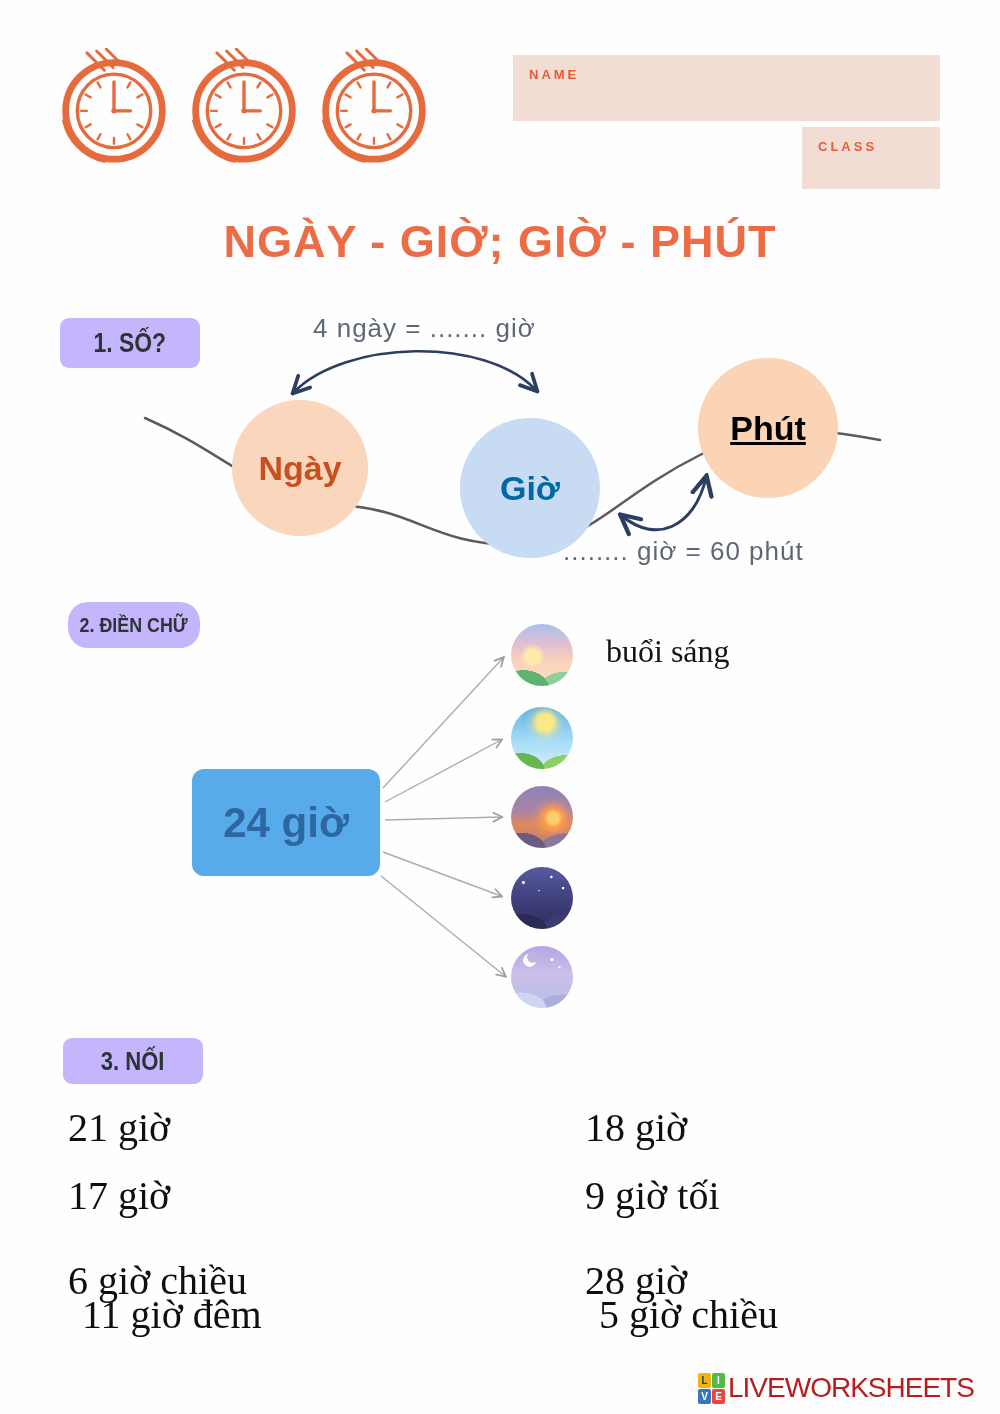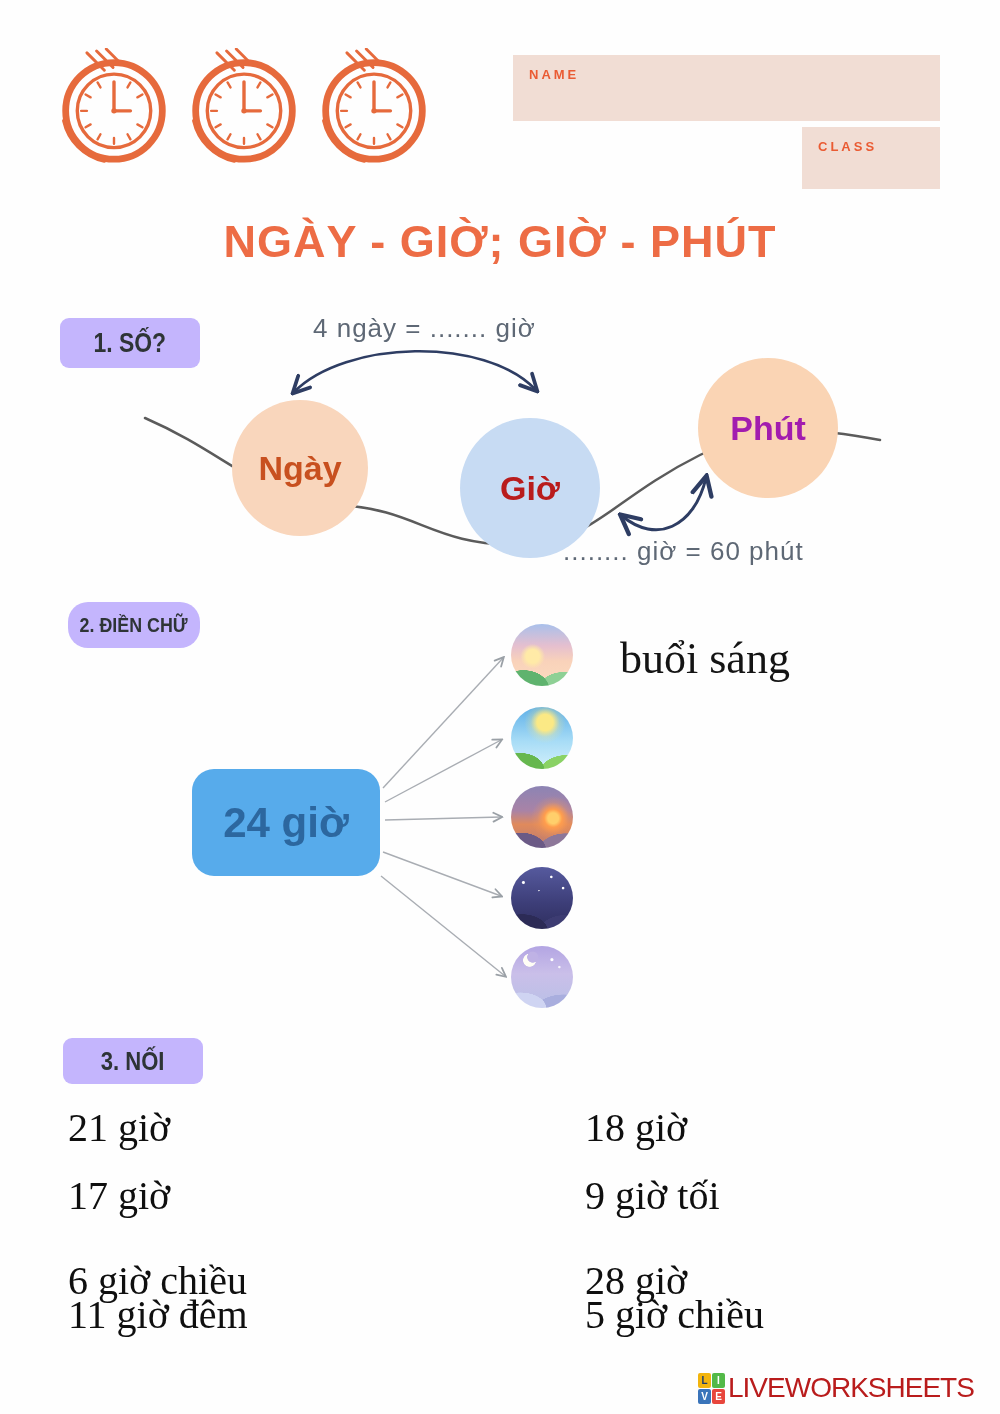--- a/index.html
+++ b/index.html
@@ -39,26 +39,26 @@
     position:absolute; color:#5e6875; font-size:26px; letter-spacing:1px; white-space:nowrap;
   }
   .eq-top    { left:313px; top:313px; }
   .eq-bottom { left:563px; top:536px; }
   .node {
     position:absolute; border-radius:50%;
     display:flex; align-items:center; justify-content:center;
     font-weight:bold; font-size:34px;
   }
   .node-day    { left:232px; top:400px; width:136px; height:136px; background:#f9d6bc; color:#c8501f; }
-  .node-hour   { left:460px; top:418px; width:140px; height:140px; background:#c7dbf3; color:#b91c1c; }
-  .node-minute { left:698px; top:358px; width:140px; height:140px; background:#fad4b4; color:#a21caf; }
+  .node-hour   { left:460px; top:418px; width:140px; height:140px; background:#c7dbf3; color:#0369a1; }
+  .node-minute { left:698px; top:358px; width:140px; height:140px; background:#fad4b4; color:#000000;text-decoration:underline; }
   
   .box24 {
     position:absolute; left:192px; top:769px; width:188px; height:107px;
-    background:#57abeb; border-radius:22px;
+    background:#57abeb; border-radius:12px;
     display:flex; align-items:center; justify-content:center;
     color:#2c679f; font-size:42px; font-weight:bold;
   }
   .landscape { position:absolute; left:511px; width:62px; height:62px; border-radius:50%; }
   .lc1 { top:624px;
     background:
       radial-gradient(75% 55% at 20% 105%, #5fb36e 0 55%, transparent 56%),
       radial-gradient(75% 55% at 85% 108%, #8ed095 0 55%, transparent 56%),
       radial-gradient(circle at 35% 52%, #ffeaa7 0 13%, transparent 24%),
       linear-gradient(180deg, #a9c0eb, #e5bfcf 35%, #f9d2ba 60%, #fcdcc0); }
@@ -86,27 +86,27 @@
   .lc5 { top:946px;
     background:
       radial-gradient(circle at 35% 18%, #bfb2e5 0 8%, transparent 9%),
       radial-gradient(circle at 30% 23%, #fffef5 0 9.5%, transparent 10.5%),
       radial-gradient(circle at 66% 22%, #fff 0 1.6%, transparent 3.2%),
       radial-gradient(circle at 78% 34%, rgba(255,255,255,.85) 0 1.2%, transparent 2.6%),
       radial-gradient(75% 45% at 15% 100%, #cfd4f2 0 55%, transparent 56%),
       radial-gradient(85% 50% at 85% 106%, #a9aede 0 55%, transparent 56%),
       linear-gradient(180deg, #b3a5e3, #cabfe9 45%, #b8c0e6); }
   .answer-morning {
-    position:absolute; left:620px; top:633px; color:#141414;
-    font-family:"Liberation Serif", serif; font-size:44px;
+    position:absolute; left:606px; top:633px; color:#141414;
+    font-family:"Liberation Serif", serif; font-size:32px;
   }
   
   .match { position:absolute; color:#0f0f0f; font-family:"Liberation Serif", serif; font-size:40px; white-space:nowrap; }
   .mL { left:68px; }  .mR { left:585px; }
-  .r1 { top:1104px; } .r2 { top:1172px; } .r3 { top:1233px;margin-top:24px; } .r4 { top:1291px; }
+  .r1 { top:1104px; } .r2 { top:1172px; } .r3 { top:1233px;margin-top:24px; } .r4 { top:1291px;margin-left:14px; }
   
   .footer { position:absolute; left:698px; top:1372px; display:flex; align-items:center; }
   .logo-grid { display:grid; grid-template-columns:13px 13px; grid-template-rows:15px 15px; gap:1px; margin-right:3px; }
   .logo-cell { display:flex; align-items:center; justify-content:center;
     font-size:10px; font-weight:bold; color:#fff; border-radius:2px; }
   .cell-l { background:#f2b40d; color:#1b3a6b; }
   .cell-i { background:#53b948; }
   .cell-v { background:#3a74ba; }
   .cell-e { background:#e8463c; }
   .brand { color:#b91c1c; font-size:28px; font-weight:normal; letter-spacing:-1px; }

